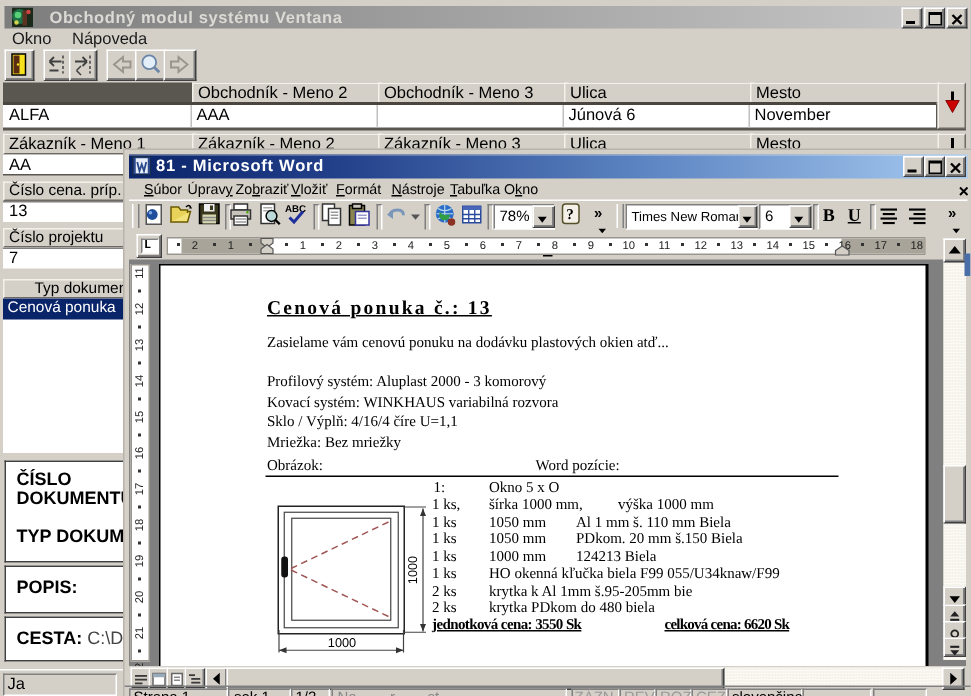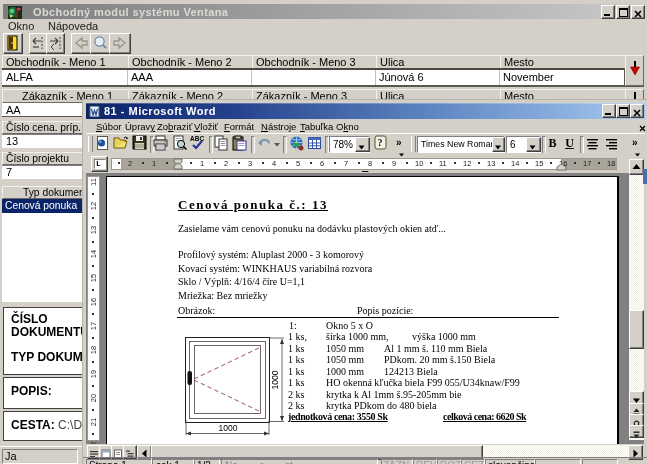--- a/index.html
+++ b/index.html
@@ -78,21 +78,20 @@
         <path d="M11.8 10.8 l3.4 3.4" stroke="#6b85a8" stroke-width="1.8"></path>
       </svg>
 </div>
 <div class="abs btn" style="left:109px;top:33px;width:20px;height:19px;">
 <svg width="20" height="19">
         <path d="M15 9 l-6 -5 v3 h-5 v4 h5 v3 z" fill="#d4d0c8" stroke="#9a968e" stroke-width="1.3"></path>
       </svg>
 </div>
 
 <div class="abs" style="left:2px;top:55px;width:642px;height:32px;background:#5a5650;"></div>
-<div class="abs hdr t11" style="left:2px;top:55px;width:124px;height:12px;padding-left:3px;line-height:13px;">Obchodník - Meno 1</div>
 <div class="abs hdr t11" style="left:128px;top:55px;width:122px;height:12px;padding-left:3px;line-height:13px;">Obchodník - Meno 2</div>
 <div class="abs hdr t11" style="left:252px;top:55px;width:122px;height:12px;padding-left:3px;line-height:13px;">Obchodník - Meno 3</div>
 <div class="abs hdr t11" style="left:376px;top:55px;width:122px;height:12px;padding-left:3px;line-height:13px;">Ulica</div>
 <div class="abs hdr t11" style="left:500px;top:55px;width:122px;height:12px;padding-left:3px;line-height:13px;">Mesto</div>
 <div class="abs" style="left:2px;top:68px;width:622px;height:2px;background:#4a463f;"></div>
 <div class="abs" style="left:2px;top:70px;width:622px;height:15px;background:#fff;"></div>
 <div class="abs" style="left:127px;top:70px;width:1px;height:15px;background:#c0c0c0;"></div>
 <div class="abs" style="left:251px;top:70px;width:1px;height:15px;background:#c0c0c0;"></div>
 <div class="abs" style="left:375px;top:70px;width:1px;height:15px;background:#c0c0c0;"></div>
 <div class="abs" style="left:499px;top:70px;width:1px;height:15px;background:#c0c0c0;"></div>
@@ -100,21 +99,21 @@
 <div class="abs t11" style="left:131px;top:71px;">AAA</div>
 <div class="abs t11" style="left:379px;top:71px;">Júnová 6</div>
 <div class="abs t11" style="left:503px;top:71px;">November</div>
 <div class="abs hdr" style="left:625px;top:55px;width:17px;height:29px;"></div>
 <svg class="abs" style="left:629px;top:60px;" width="12" height="17">
       <path d="M6 1 v7" stroke="#000" stroke-width="2"></path>
       <path d="M1.5 7 h9 l-4.5 8 z" fill="#cc0000" stroke="#7a0000" stroke-width="0.6"></path>
     </svg>
 
 <div class="abs" style="left:2px;top:89px;width:642px;height:28px;background:#5a5650;"></div>
-<div class="abs hdr t11" style="left:2px;top:89px;width:124px;height:12px;padding-left:19px;line-height:13px;">Zákazník - Meno 1</div>
+<div class="abs hdr t11" style="left:2px;top:89px;width:124px;height:12px;padding-left:3px;line-height:13px;">Zákazník - Meno 1</div>
 <div class="abs hdr t11" style="left:128px;top:89px;width:122px;height:12px;padding-left:3px;line-height:13px;">Zákazník - Meno 2</div>
 <div class="abs hdr t11" style="left:252px;top:89px;width:122px;height:12px;padding-left:3px;line-height:13px;">Zákazník - Meno 3</div>
 <div class="abs hdr t11" style="left:376px;top:89px;width:122px;height:12px;padding-left:3px;line-height:13px;">Ulica</div>
 <div class="abs hdr t11" style="left:500px;top:89px;width:122px;height:12px;padding-left:3px;line-height:13px;">Mesto</div>
 <div class="abs" style="left:2px;top:103px;width:622px;height:13px;background:#fff;"></div>
 <div class="abs t11" style="left:6px;top:104px;">AA</div>
 <div class="abs hdr" style="left:625px;top:89px;width:17px;height:27px;"></div>
 <svg class="abs" style="left:629px;top:91px;" width="12" height="8">
       <path d="M6 1 v7" stroke="#000" stroke-width="2"></path>
     </svg>
@@ -387,21 +386,21 @@
         <div class="abs" style="left:4px;top:340px;width:13px;height:12px;font:7.5px 'Liberation Sans';color:#222;text-align:center;line-height:12px;transform:rotate(-90deg);">22</div>
         <div class="abs" style="left:9px;top:357px;width:2px;height:2px;background:#333;"></div>
       </div>
 
 <div class="abs" style="left:23px;top:76px;width:513px;height:268px;background:#000;"></div>
 <div class="abs" id="wpage" style="left:24px;top:77px;width:510px;height:267px;background:#fff;overflow:hidden;">
   <div class="word" style="position:absolute;left:71px;top:20px;font-size:13px;font-weight:bold;letter-spacing:1.5px;text-decoration:underline;">Cenová ponuka č.: 13</div>
   <div class="word" style="position:absolute;left:71px;top:46px;font-size:10px;">Zasielame vám cenovú ponuku na dodávku plastových okien atď...</div>
   <div class="word" style="position:absolute;left:71px;top:71px;font-size:10px;line-height:13.5px;">Profilový systém: Aluplast 2000 - 3 komorový<br>Kovací systém: WINKHAUS variabilná rozvora<br>Sklo / Výplň: 4/16/4 číre U=1,1<br>Mriežka: Bez mriežky</div>
   <div class="word" style="position:absolute;left:71px;top:128px;font-size:10px;">Obrázok:</div>
-  <div class="word" style="position:absolute;left:250px;top:128px;font-size:10px;">Popis pozície:</div>
+  <div class="word" style="position:absolute;left:250px;top:128px;font-size:10px;">Word pozície:</div>
   <div style="position:absolute;left:70px;top:140px;width:382px;height:1px;background:#000;"></div>
   <div class="word" style="position:absolute;left:182px;top:143px;font-size:10px;">1:</div>
         <div class="word" style="position:absolute;left:219px;top:143px;font-size:10px;">Okno 5 x O</div>
   <div class="word" style="position:absolute;left:181px;top:154px;font-size:10px;">1 ks,</div>
         <div class="word" style="position:absolute;left:219px;top:154px;font-size:10px;">šírka 1000 mm,</div>
         <div class="word" style="position:absolute;left:305px;top:154px;font-size:10px;">výška 1000 mm</div>
   <div class="word" style="position:absolute;left:181px;top:166px;font-size:10px;">1 ks</div>
         <div class="word" style="position:absolute;left:219px;top:166px;font-size:10px;">1050 mm</div>
         <div class="word" style="position:absolute;left:277px;top:166px;font-size:10px;">Al 1 mm š. 110 mm Biela</div>
   <div class="word" style="position:absolute;left:181px;top:177px;font-size:10px;">1 ks</div>

